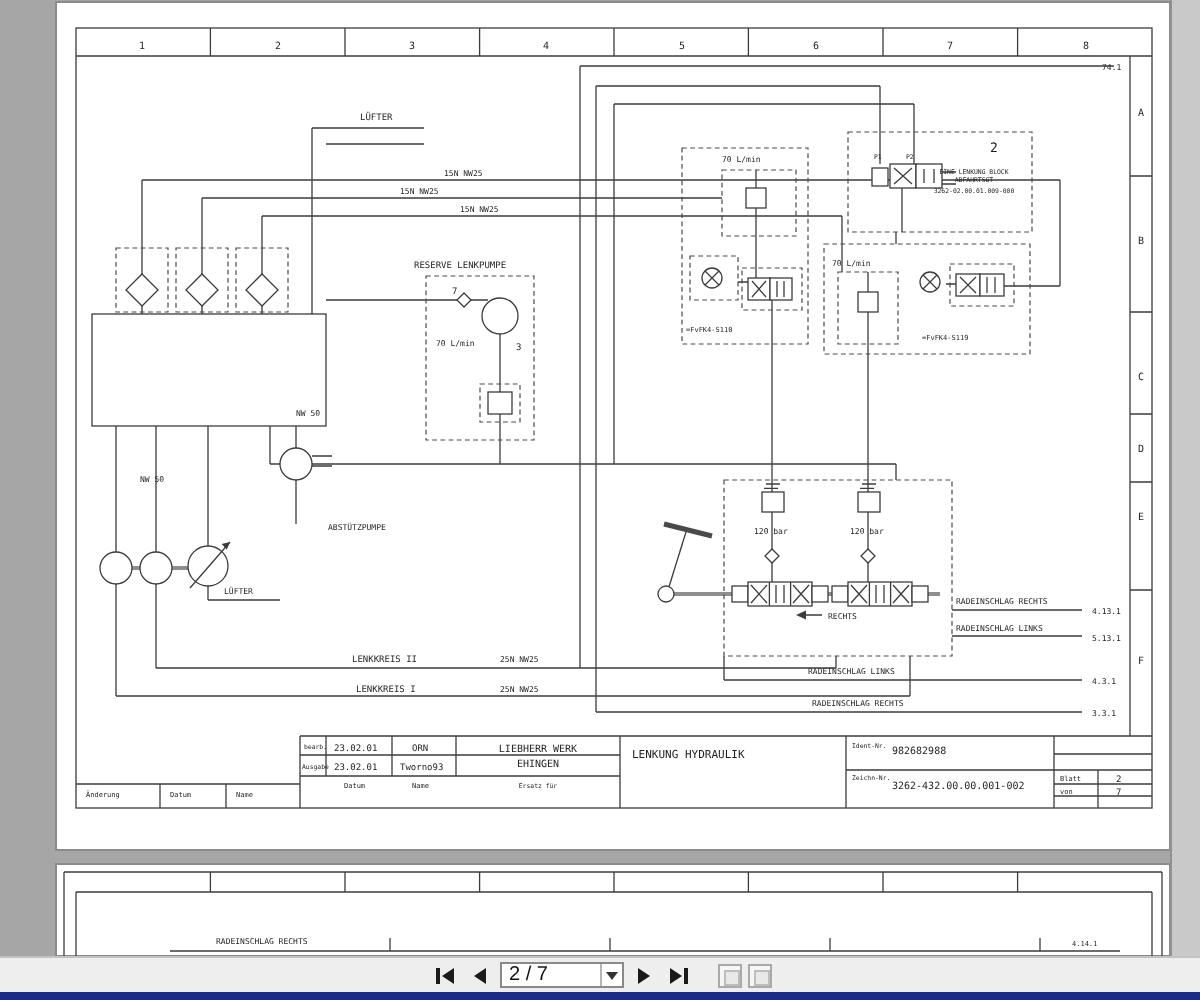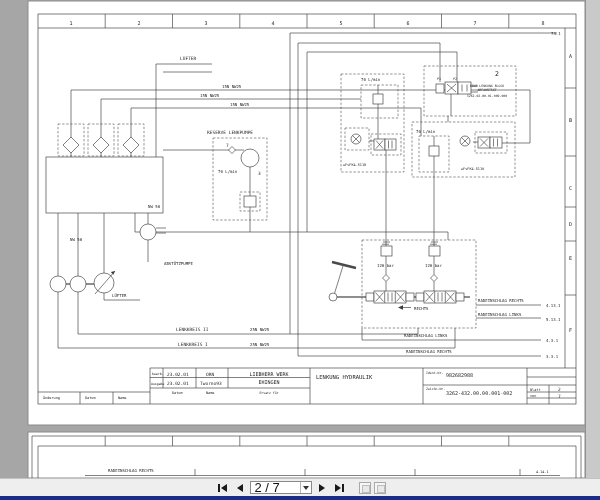--- a/index.html
+++ b/index.html
@@ -22,21 +22,21 @@
   .toolbar{position:absolute;left:0;top:478px;width:600px;height:18px;
     background:#eeeeee;border-top:1px solid #c2c2c2;box-sizing:border-box;
     display:flex;align-items:center;justify-content:center;gap:4px;}
   .navbtn{display:flex;align-items:center;gap:1px;background:none;border:none;
     padding:2px 3px;cursor:pointer;}
   .tri-l{width:0;height:0;border-top:4px solid transparent;border-bottom:4px solid transparent;border-right:6px solid #1a1a1a;}
   .tri-r{width:0;height:0;border-top:4px solid transparent;border-bottom:4px solid transparent;border-left:6px solid #1a1a1a;}
   .vbar{width:2px;height:8px;background:#1a1a1a;}
   .pagefield{display:flex;align-items:center;width:62px;height:13px;
     background:#ffffff;border:1px solid #8a8a8a;box-sizing:border-box;}
-  .pagefield .val{flex:1;font-size:13px;line-height:11px;padding-left:4px;color:#111;
+  .pagefield .val{flex:1;font-size:10px;line-height:11px;padding-left:4px;color:#111;
     font-family:"Liberation Sans",sans-serif;}
   .dd{width:10px;height:100%;border-left:1px solid #b5b5b5;display:flex;
     align-items:center;justify-content:center;}
   .dd-tri{width:0;height:0;border-left:3px solid transparent;border-right:3px solid transparent;border-top:4px solid #333;}
   .viewicons{display:flex;gap:3px;margin-left:8px;}
   .viewicon{width:12px;height:12px;border:1px solid #a9a9a9;background:#f6f6f6;
     box-sizing:border-box;position:relative;}
   .viewicon::after{content:"";position:absolute;left:2px;top:2px;width:6px;height:6px;
     border:1px solid #bdbdbd;background:#e9e9e9;}
   .taskbar{position:absolute;left:0;top:496px;width:600px;height:4px;background:#1c2b87;}

